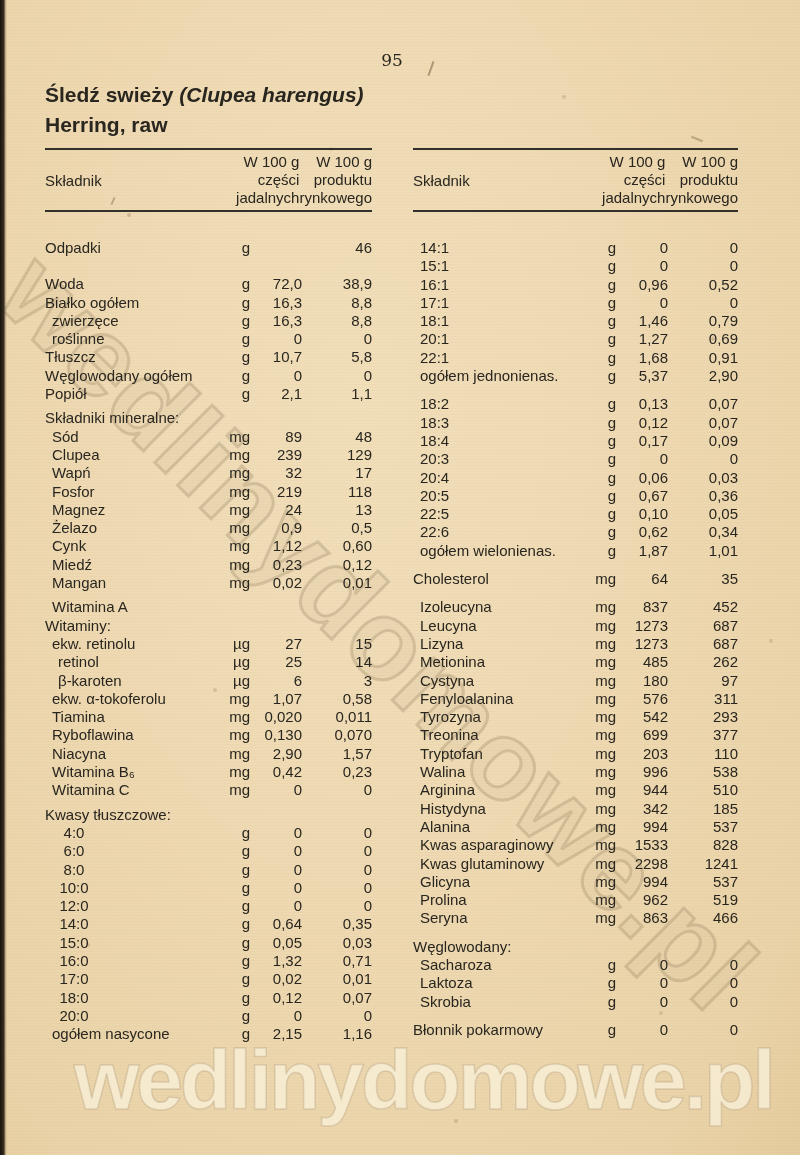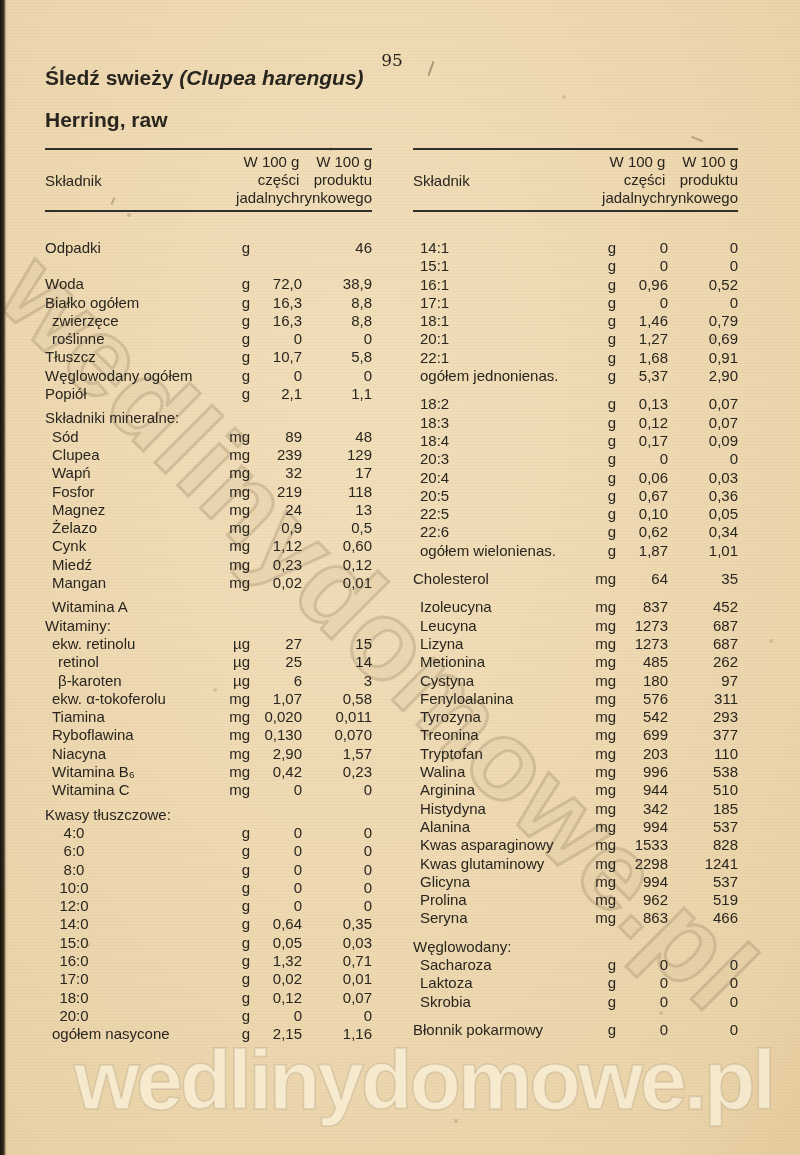--- a/index.html
+++ b/index.html
@@ -40,24 +40,24 @@
   .wm-bottom{
     position:absolute;left:74px;top:1032px;z-index:1;pointer-events:none;
     font-size:84px;font-weight:bold;white-space:nowrap;letter-spacing:-3px;
     color:rgba(248,240,217,.78);
     -webkit-text-stroke:1.5px rgba(150,128,95,.25);
   }
 
   .page-number{position:absolute;left:332px;top:50px;width:120px;z-index:2;
     text-align:center;font-family:"DejaVu Serif","Liberation Serif",serif;font-size:17px;}
 
-  .titles{position:absolute;left:45px;top:65px;z-index:2;}
+  .titles{position:absolute;left:45px;top:82px;z-index:2;}
   .t1{font-size:21px;font-weight:bold;line-height:26px;white-space:nowrap;}
   .t-la{font-style:italic;font-weight:600;}
-  .t2{font-size:21px;font-weight:bold;line-height:26px;margin-top:16px;}
+  .t2{font-size:21px;font-weight:bold;line-height:26px;margin-top:4px;}
 
   .table{position:absolute;top:148px;z-index:2;}
   .left-table{left:45px;width:327px;}
   .right-table{left:413px;width:325px;}
   .thead{display:flex;align-items:center;border-top:2px solid #32302a;border-bottom:2px solid #32302a;padding:3px 0;}
   .th-name{flex:1;font-size:15px;}
   .th-col{flex:0 0 100px;text-align:right;white-space:pre-line;font-size:15px;line-height:18px;}
   .th-col2{flex:0 0 72px;}
   .tbody{padding-top:27px;}
   .tr{display:flex;height:18.3px;line-height:18.3px;font-size:15px;white-space:nowrap;}

